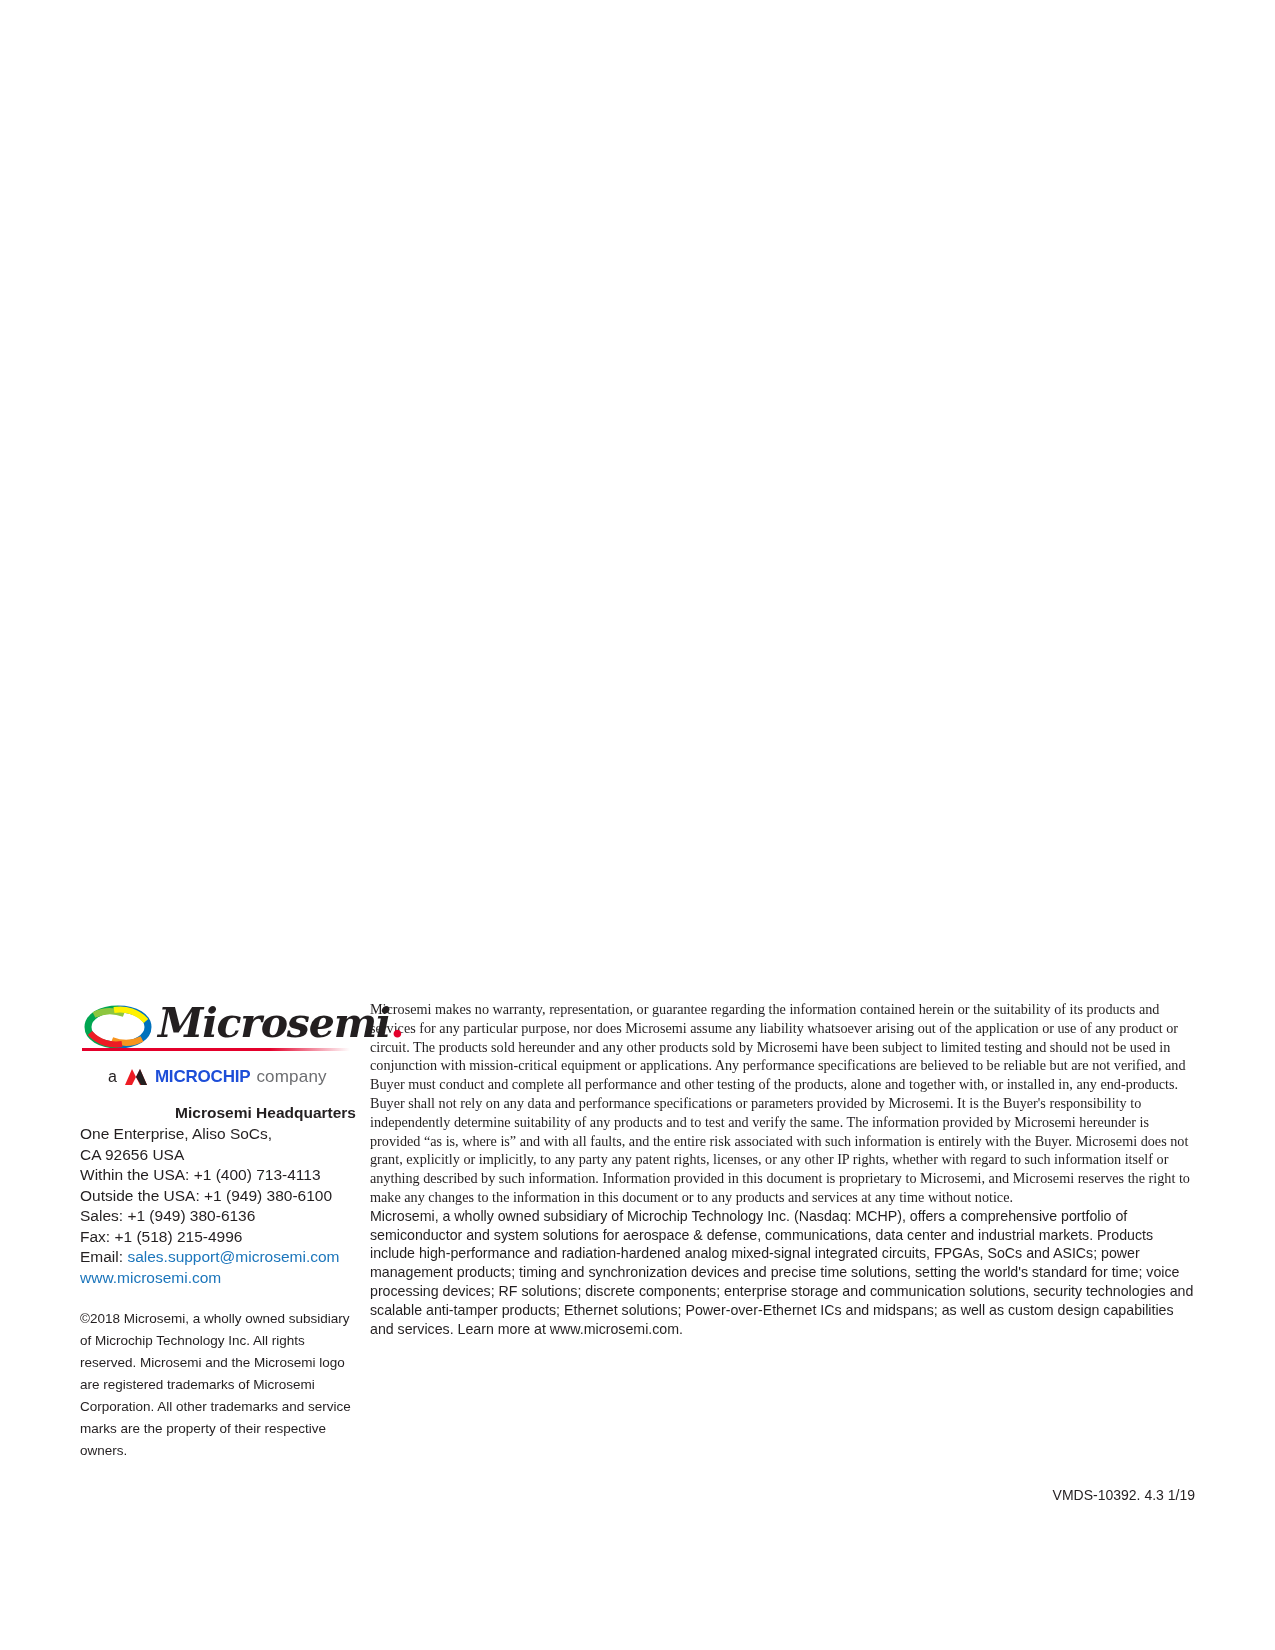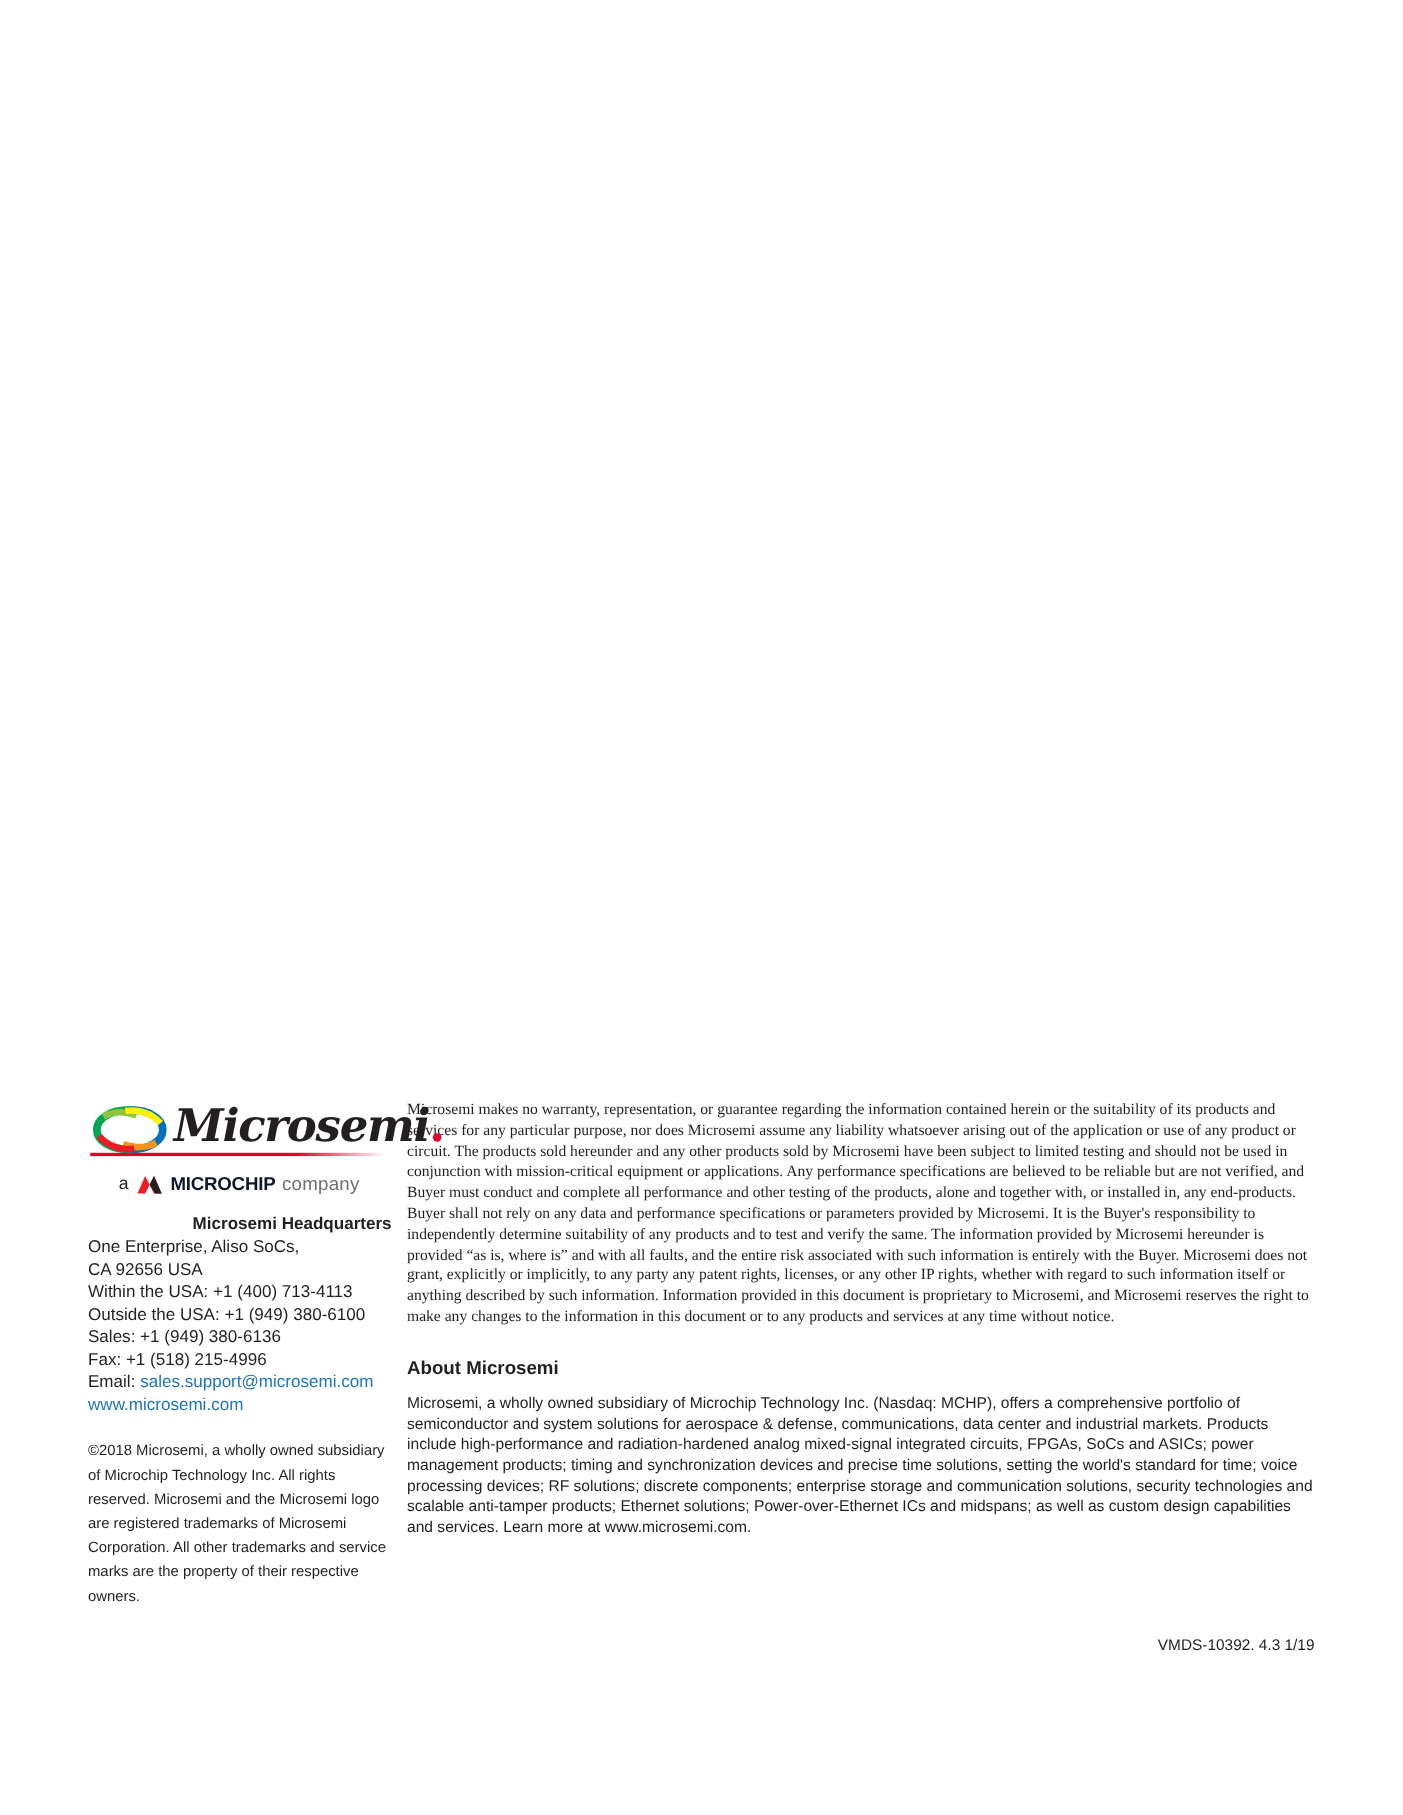--- a/index.html
+++ b/index.html
@@ -98,21 +98,21 @@
     color: #231f20;
   }
   .mchp-mark {
     width: 26px; height: 20px;
   }
   .mchp-name {
     font-family: "Liberation Sans", sans-serif;
     font-weight: bold;
     font-size: 17px;
     letter-spacing: -0.2px;
-    color: #0f172a;
+    color: #1d4ed8;
   }
   .company-word {
     font-size: 17px;
     color: #6d6e71;
     letter-spacing: 0.2px;
   }
 
   
   .hq-title {
     font-weight: bold;
@@ -215,21 +215,20 @@
         </div>
         <div class="addr-line">
           <span class="link">www.microsemi.com</span>
         </div>
 
         <div class="copyright">©2018 Microsemi, a wholly owned subsidiary of Microchip Technology Inc. All rights reserved. Microsemi and the Microsemi logo are registered trademarks of Microsemi Corporation. All other trademarks and service marks are the property of their respective owners.</div>
       </div>
 
       <div class="right-col">
         <p class="disclaimer">Microsemi makes no warranty, representation, or guarantee regarding the information contained herein or the suitability of its products and services for any particular purpose, nor does Microsemi assume any liability whatsoever arising out of the application or use of any product or circuit. The products sold hereunder and any other products sold by Microsemi have been subject to limited testing and should not be used in conjunction with mission-critical equipment or applications. Any performance specifications are believed to be reliable but are not verified, and Buyer must conduct and complete all performance and other testing of the products, alone and together with, or installed in, any end-products. Buyer shall not rely on any data and performance specifications or parameters provided by Microsemi. It is the Buyer's responsibility to independently determine suitability of any products and to test and verify the same. The information provided by Microsemi hereunder is provided “as is, where is” and with all faults, and the entire risk associated with such information is entirely with the Buyer. Microsemi does not grant, explicitly or implicitly, to any party any patent rights, licenses, or any other IP rights, whether with regard to such information itself or anything described by such information. Information provided in this document is proprietary to Microsemi, and Microsemi reserves the right to make any changes to the information in this document or to any products and services at any time without notice.</p>
-        <div class="about-title">About Microsemi</div>
         <p class="about-body">Microsemi, a wholly owned subsidiary of Microchip Technology Inc. (Nasdaq: MCHP), offers a comprehensive portfolio of semiconductor and system solutions for aerospace &amp; defense, communications, data center and industrial markets. Products include high-performance and radiation-hardened analog mixed-signal integrated circuits, FPGAs, SoCs and ASICs; power management products; timing and synchronization devices and precise time solutions, setting the world's standard for time; voice processing devices; RF solutions; discrete components; enterprise storage and communication solutions, security technologies and scalable anti-tamper products; Ethernet solutions; Power-over-Ethernet ICs and midspans; as well as custom design capabilities and services. Learn more at www.microsemi.com.</p>
       </div>
 
     </div>
   </div>
 
   <div class="doc-code">VMDS-10392. 4.3 1/19</div>
 
 </div>
 

